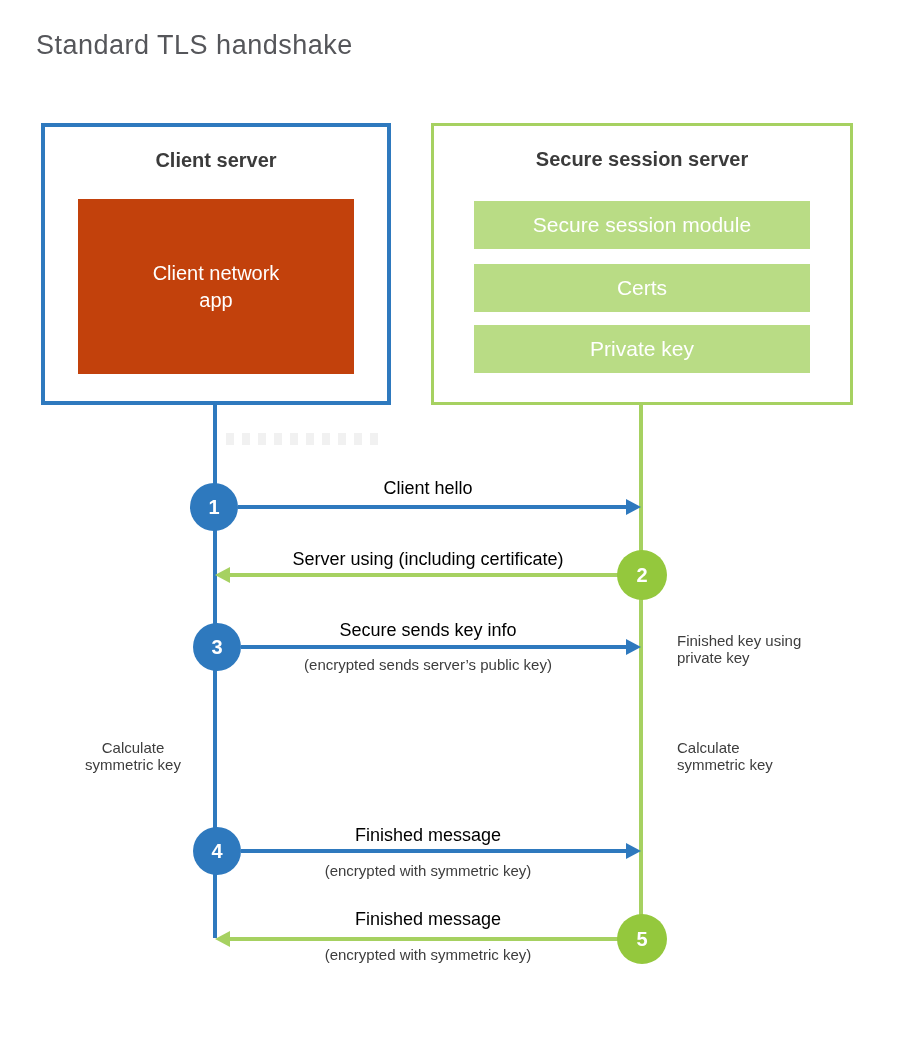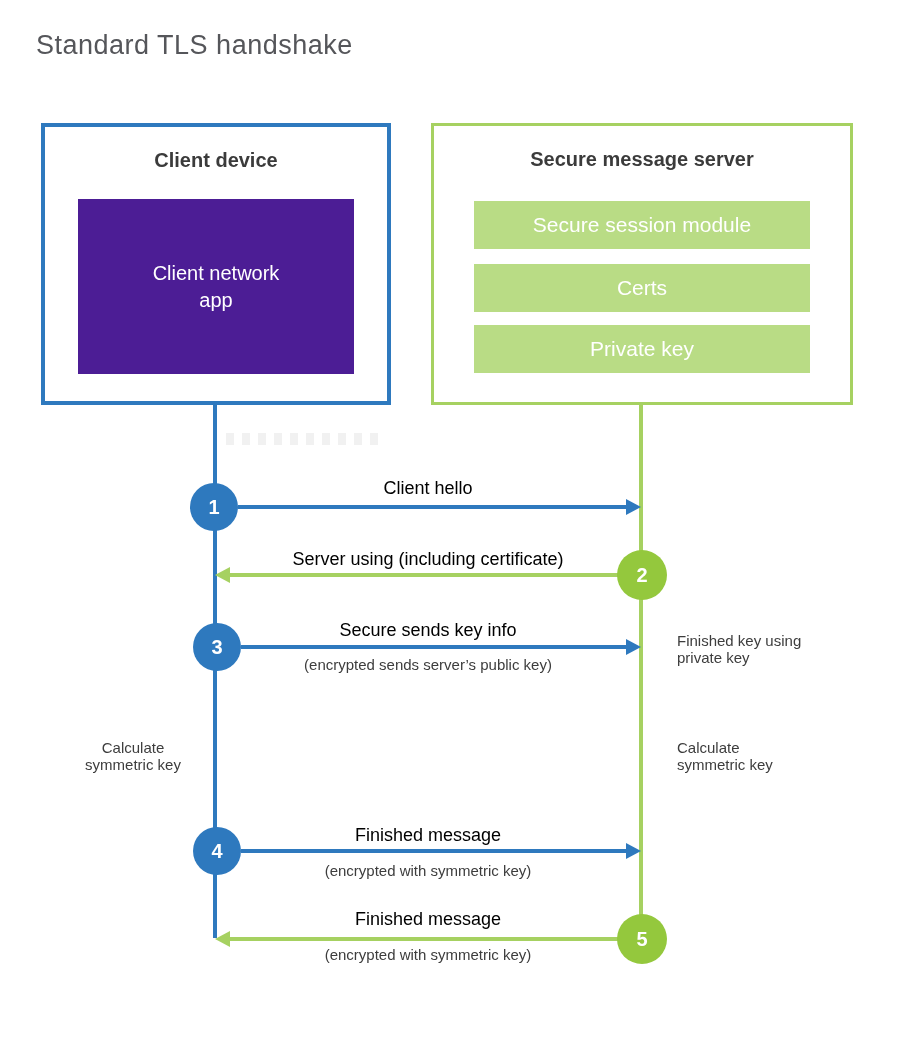--- a/index.html
+++ b/index.html
@@ -34,21 +34,21 @@
     position: absolute;
     left: 0; right: 0; top: 22px;
     text-align: center;
     font-size: 20px;
     font-weight: 700;
     color: #3b3b3b;
   }
   .client-app {
     position: absolute;
     left: 33px; top: 72px; width: 276px; height: 175px;
-    background: #4c1d95;
+    background: #c2410c;
     display: flex; align-items: center; justify-content: center;
     text-align: center;
     color: #ffffff;
     font-size: 20px;
     white-space: pre-line;
     line-height: 1.35;
   }
   .server-bar {
     position: absolute;
     left: 40px; width: 336px; height: 48px;
@@ -143,27 +143,27 @@
   .ann-calc-right { left: 677px; top: 739px; width: 140px; text-align: left; }
 </style>
 </head>
 <body>
 
 <div class="canvas">
 
   <div class="page-title">Standard TLS handshake</div>
 
   <div class="actor-box client-box">
-    <div class="actor-title">Client device</div>
+    <div class="actor-title">Client server</div>
     <div class="client-app">Client network
 app</div>
   </div>
 
   <div class="actor-box server-box">
-    <div class="actor-title">Secure message server</div>
+    <div class="actor-title">Secure session server</div>
     <div class="server-bar bar-1">Secure session module</div>
     <div class="server-bar bar-2">Certs</div>
     <div class="server-bar bar-3">Private key</div>
   </div>
 
   <div class="lifeline lifeline-client"></div>
   <div class="lifeline lifeline-server"></div>
   <div class="faint-dashes"></div>
 
   <div class="step-circle circle-blue c1">1</div>

